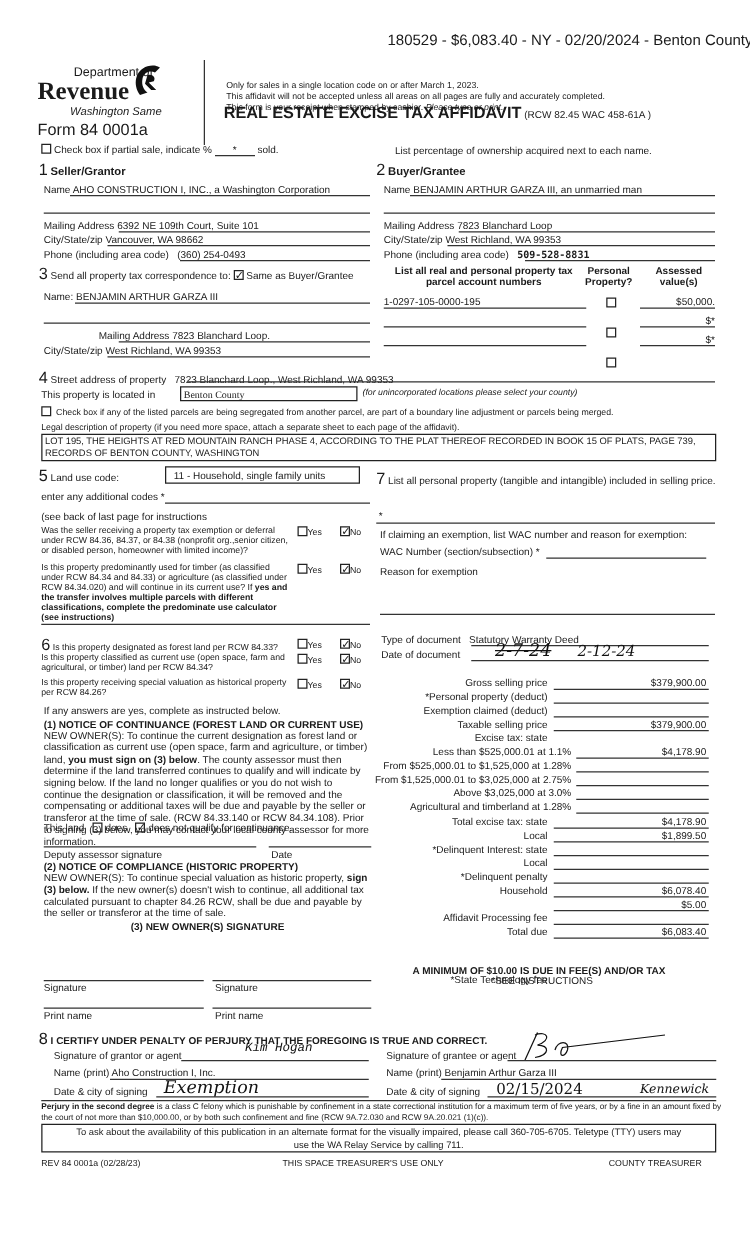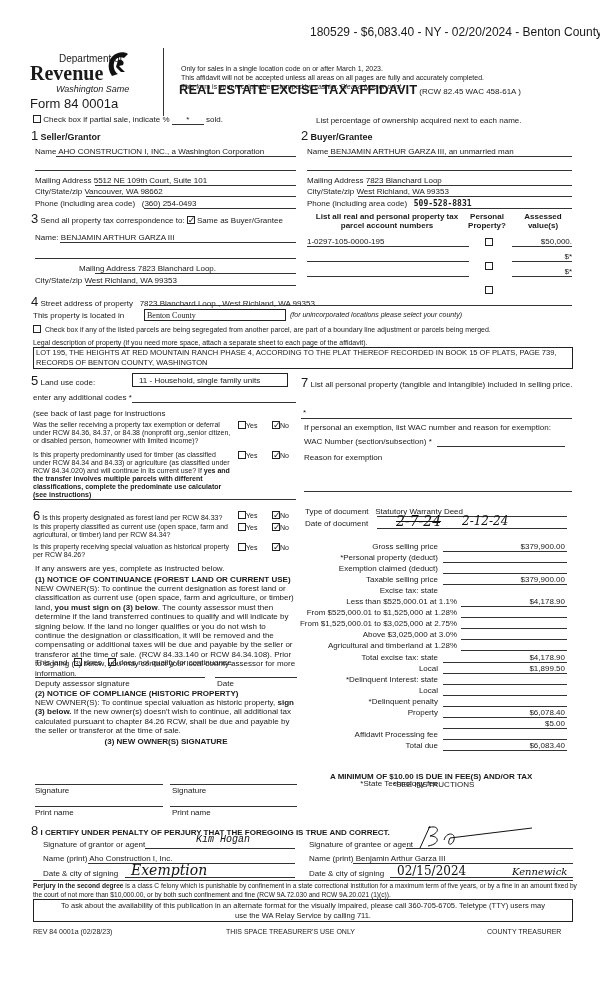--- a/index.html
+++ b/index.html
@@ -50,21 +50,21 @@
   <span>sold.</span>
 </div>
 <div class="abs" style="left:316px;top:116px;">List percentage of ownership acquired next to each name.</div>
 
 <div class="abs" style="left:31px;top:128px;">
   <span class="num">1</span> <span class="b" style="font-size:9px;">Seller/Grantor</span>
 </div>
 <div class="abs" style="left:35px;top:147px;"><span>Name</span> <span>AHO CONSTRUCTION I, INC., a Washington Corporation</span></div>
 <div class="line" style="left:56px;top:156px;width:240px;"></div>
 <div class="line" style="left:35px;top:170px;width:261px;"></div>
-<div class="abs" style="left:35px;top:176px;"><span>Mailing Address</span> <span>5512 NE 109th Court, Suite 101</span></div>
+<div class="abs" style="left:35px;top:176px;"><span>Mailing Address</span> <span>6392 NE 109th Court, Suite 101</span></div>
 <div class="line" style="left:95px;top:185px;width:201px;"></div>
 <div class="abs" style="left:35px;top:187px;text-align:right;"><span>City/State/zip</span> <span>Vancouver, WA  98662</span></div>
 <div class="line" style="left:86px;top:196px;width:210px;"></div>
 <div class="abs" style="left:35px;top:199px;"><span>Phone (including area code)</span>&nbsp;&nbsp; <span>(360) 254-0493</span></div>
 <div class="line" style="left:144px;top:208px;width:152px;"></div>
 
 <div class="abs" style="left:31px;top:211px;">
   <span class="num">3</span> <span>Send all property tax correspondence to:</span>
   <span class="cb checked"></span>
   <span>Same as Buyer/Grantee</span>
@@ -180,21 +180,21 @@
 <div class="line" style="left:35px;top:806px;width:128px;"></div>
 <div class="line" style="left:170px;top:806px;width:127px;"></div>
 <div class="abs" style="left:35px;top:808px;">Print name</div>
 <div class="abs" style="left:172px;top:808px;">Print name</div>
 
 <div class="abs" style="left:301px;top:378px;width:280px;white-space:normal;line-height:10px;">
   <span class="num">7</span> <span>List all personal property (tangible and intangible) included in selling price.</span>
 </div>
 <div class="abs" style="left:303px;top:408px;">*</div>
 <div class="line" style="left:301px;top:418px;width:271px;"></div>
-<div class="abs" style="left:304px;top:423px;">If personal an exemption, list WAC number and reason for exemption:</div>
+<div class="abs" style="left:304px;top:423px;">If claiming an exemption, list WAC number and reason for exemption:</div>
 <div class="abs" style="left:304px;top:437px;"><span>WAC Number (section/subsection)</span> <span>*</span></div>
 <div class="line" style="left:437px;top:446px;width:128px;"></div>
 <div class="abs" style="left:304px;top:453px;">Reason for exemption</div>
 <div class="line" style="left:304px;top:491px;width:268px;"></div>
 
 <div class="abs" style="left:305px;top:507px;"><span>Type of document</span>&nbsp;&nbsp; <span>Statutory Warranty Deed</span></div>
 <div class="line" style="left:377px;top:516px;width:190px;"></div>
 <div class="abs" style="left:305px;top:519px;">Date of document</div>
 <div class="abs hw" style="left:396px;top:513px;font-size:14px;text-decoration:line-through;">2-7-24</div>
 <div class="abs hw" style="left:462px;top:514px;font-size:12px;">2-12-24</div>
@@ -238,21 +238,21 @@
     <div class="line" style="left: 443px; top: 673px; width: 124px;"></div>
     <div class="abs right" style="left: 296px; top: 675px; width: 142px;">*Delinquent Interest:  state</div>
     <div class="abs right" style="left: 443px; top: 675px; width: 122px;"></div>
     <div class="line" style="left: 443px; top: 684px; width: 124px;"></div>
     <div class="abs right" style="left: 296px; top: 686px; width: 142px;">Local</div>
     <div class="abs right" style="left: 443px; top: 686px; width: 122px;"></div>
     <div class="line" style="left: 443px; top: 695px; width: 124px;"></div>
     <div class="abs right" style="left: 296px; top: 697px; width: 142px;">*Delinquent penalty</div>
     <div class="abs right" style="left: 443px; top: 697px; width: 122px;"></div>
     <div class="line" style="left: 443px; top: 706px; width: 124px;"></div>
-    <div class="abs right" style="left: 296px; top: 708px; width: 142px;">Property</div>
+    <div class="abs right" style="left: 296px; top: 708px; width: 142px;">Household</div>
     <div class="abs right" style="left: 443px; top: 708px; width: 122px;">$6,078.40</div>
     <div class="line" style="left: 443px; top: 717px; width: 124px;"></div>
     <div class="abs right" style="left: 296px; top: 759px; width: 142px; margin-top: 20px;">*State Technology fee</div>
     <div class="abs right" style="left: 443px; top: 719px; width: 122px;">$5.00</div>
     <div class="line" style="left: 443px; top: 728px; width: 124px;"></div>
     <div class="abs right" style="left: 296px; top: 730px; width: 142px;">Affidavit Processing fee</div>
     <div class="abs right" style="left: 443px; top: 730px; width: 122px;"></div>
     <div class="line" style="left: 443px; top: 739px; width: 124px;"></div>
     <div class="abs right" style="left: 296px; top: 741px; width: 142px;">Total due</div>
     <div class="abs right" style="left: 443px; top: 741px; width: 122px;">$6,083.40</div>

